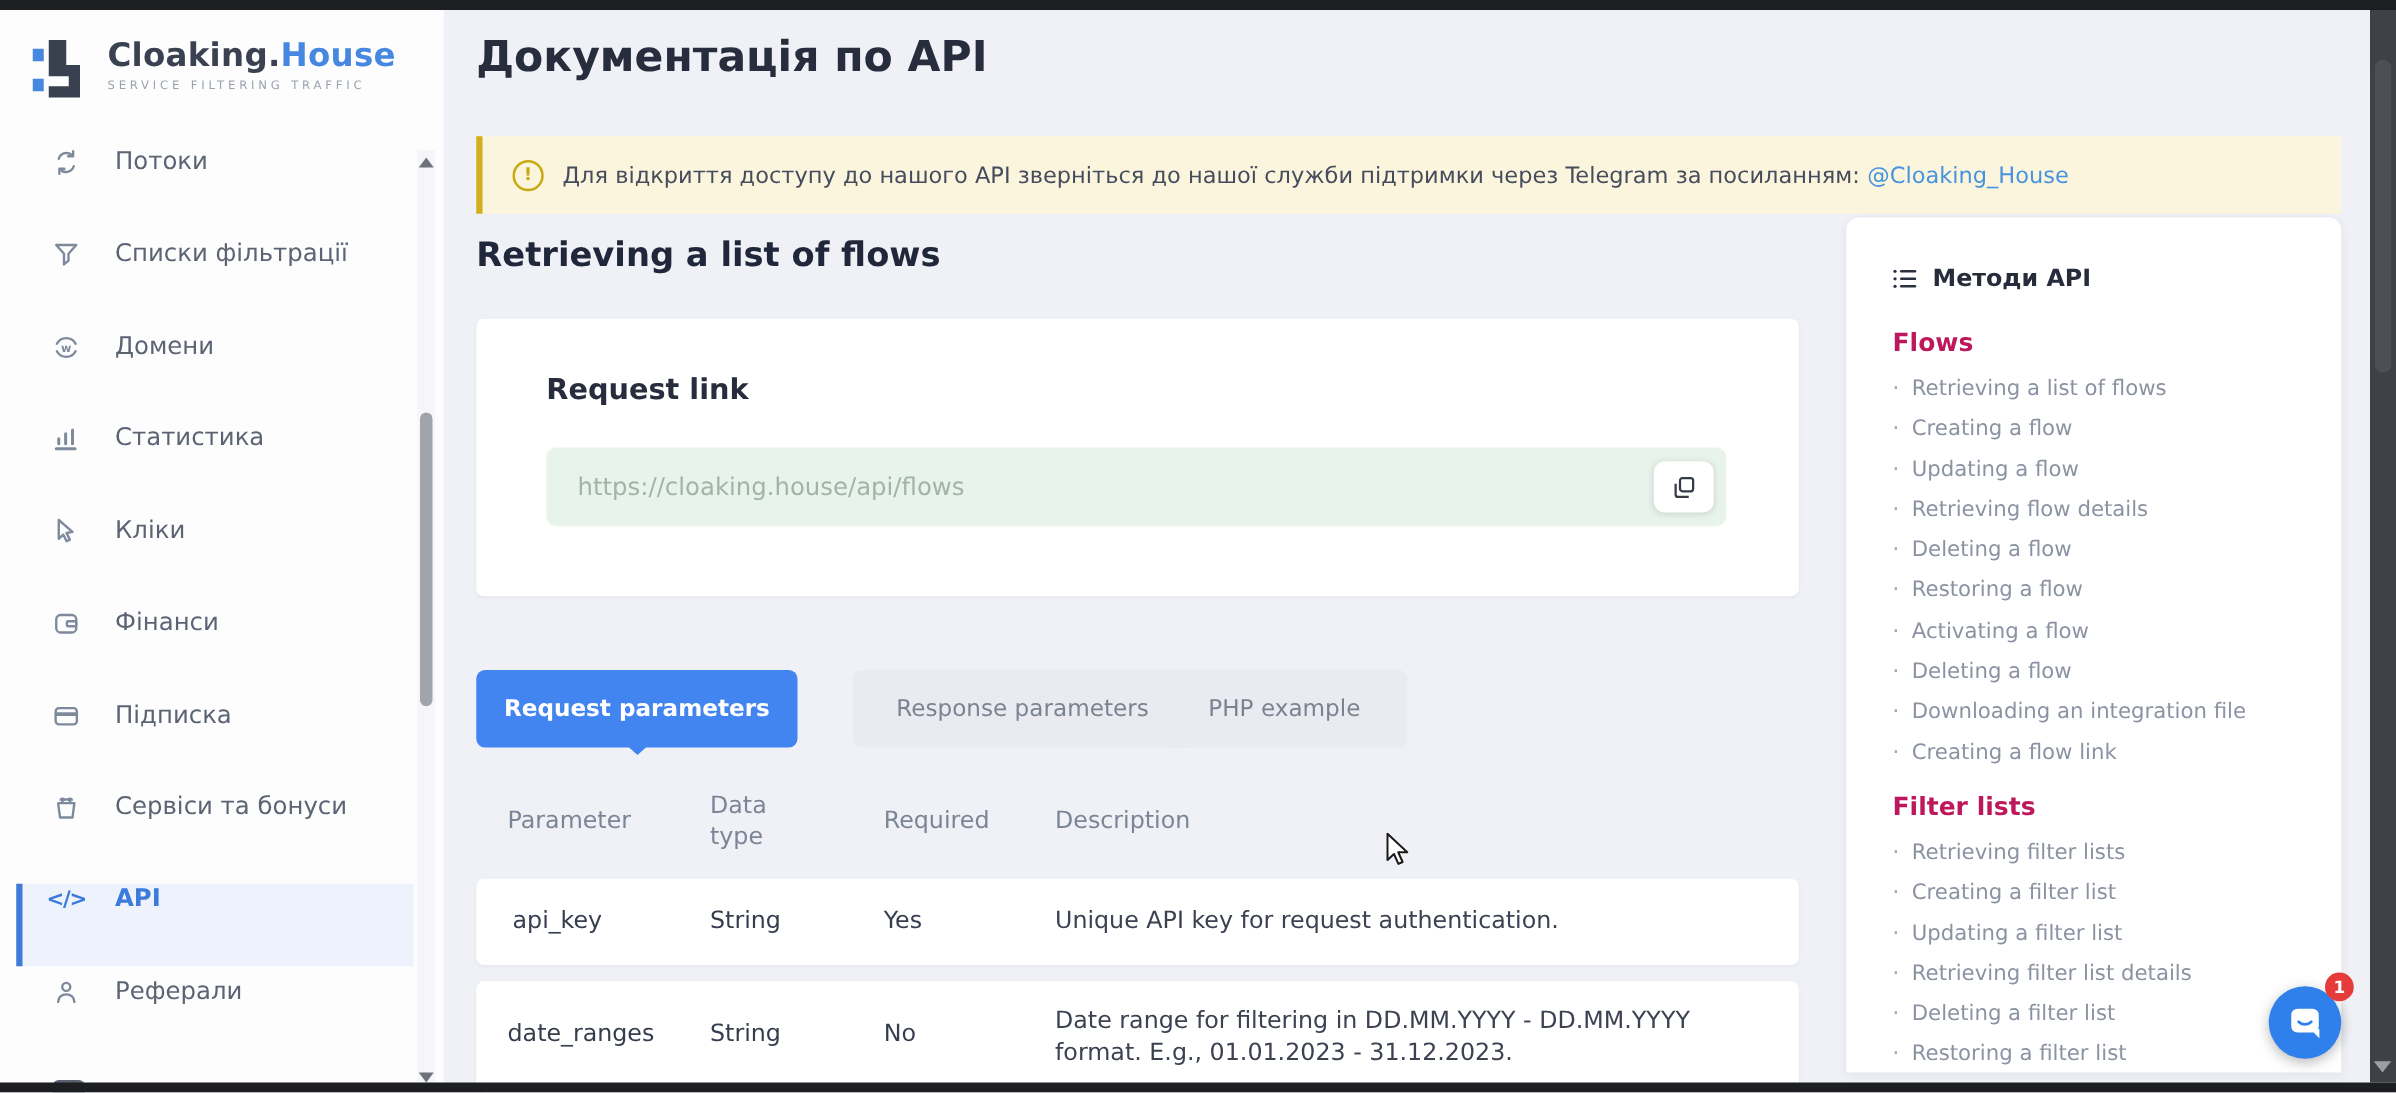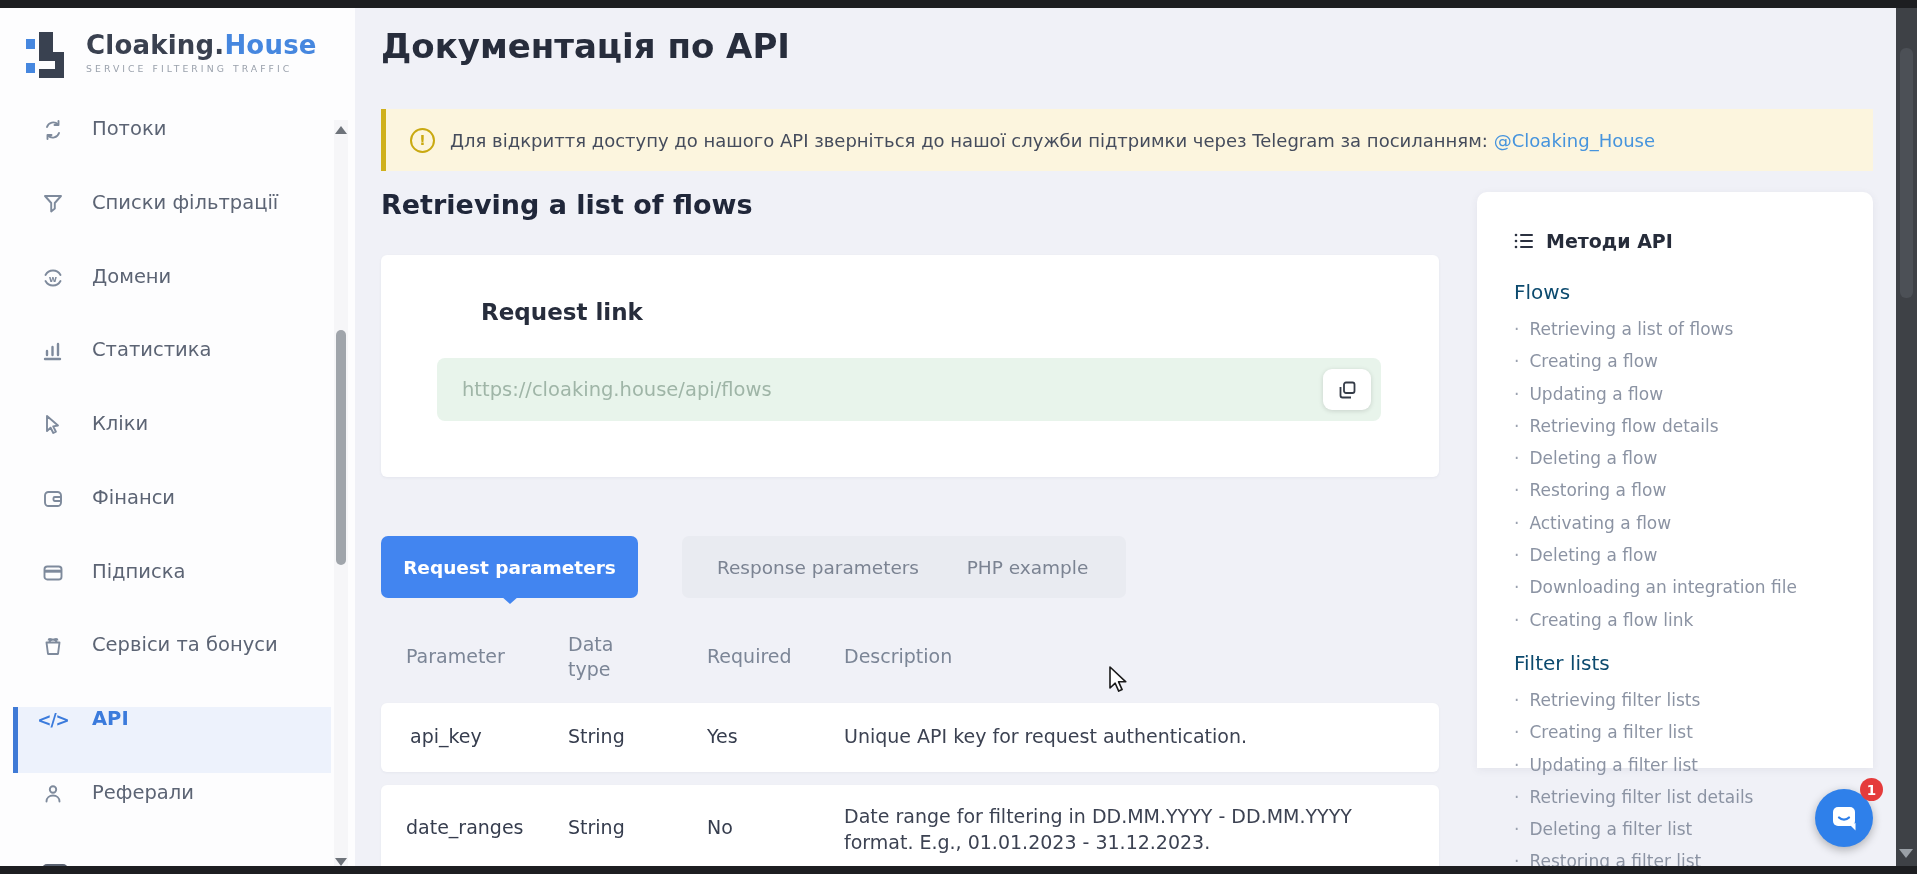--- a/index.html
+++ b/index.html
@@ -48,21 +48,21 @@
   .warn-icon{width:21px;height:21px;border:2px solid #c9a911;border-radius:50%;color:#c9a911;
     font-weight:700;font-size:14px;display:flex;align-items:center;justify-content:center;flex:0 0 21px;}
   .banner-text{font-size:18px;color:#454c5c;}
   .banner-link{color:#4694dd;margin-left:6px;cursor:pointer;text-decoration:none;}
 
   .section-title{position:absolute;left:381px;top:189px;font-size:27px;font-weight:700;color:#20273a;z-index:5;}
 
   
   .request-card{position:absolute;left:381px;top:255px;width:1058px;height:222px;background:#fff;
     border-radius:6px;box-shadow:0 1px 3px rgba(40,50,80,.06);z-index:5;}
-  .request-heading{position:absolute;left:56px;top:44px;font-size:23px;font-weight:700;color:#272d3c;margin-left:44px;}
+  .request-heading{position:absolute;left:56px;top:44px;font-size:23px;font-weight:700;color:#272d3c;}
   .url-bar{position:absolute;left:56px;top:103px;width:944px;height:63px;background:#e8f4eb;border-radius:8px;
     display:flex;align-items:center;padding-left:25px;box-sizing:border-box;}
   .url-text{color:#9fb5a7;font-size:19.5px;}
   .copy-btn{position:absolute;right:10px;top:11px;width:48px;height:41px;background:#fff;border-radius:9px;
     box-shadow:0 1px 5px rgba(0,0,0,.14);display:flex;align-items:center;justify-content:center;cursor:pointer;}
 
   
   .tab{position:absolute;top:536px;height:62px;display:flex;align-items:center;justify-content:center;
     border-radius:7px;font-size:18.5px;cursor:pointer;z-index:6;}
   .tab.active{left:381px;width:257px;background:#4285f0;color:#fff;font-weight:600;}
@@ -81,25 +81,25 @@
     box-shadow:0 1px 3px rgba(40,50,80,.05);z-index:4;}
   .trow.r1{top:703px;height:69px;}
   .trow.r2{top:785px;height:89px;}
   .td{position:absolute;font-size:19px;color:#363d4e;}
   .r1 .c-param{left:29px;top:22px;}  .r1 .c-type{left:187px;top:22px;}
   .r1 .c-req{left:326px;top:22px;}   .r1 .c-desc{left:463px;top:22px;width:560px;color:#3c4252;}
   .r2 .c-param{left:25px;top:31px;}  .r2 .c-type{left:187px;top:31px;}
   .r2 .c-req{left:326px;top:31px;}   .r2 .c-desc{left:463px;top:18px;width:545px;line-height:26px;color:#3c4252;}
 
   
-  .methods-panel{position:absolute;left:1477px;top:192px;width:396px;height:576px;background:#fff;
+  .methods-panel{position:absolute;left:1477px;top:174px;width:396px;height:684px;background:#fff;
     border-radius:10px 10px 0 0;box-shadow:0 2px 8px rgba(50,60,90,.07);box-sizing:border-box;
     padding:38px 28px 16px 37px;z-index:5;}
   .mp-title{display:flex;align-items:center;gap:12px;font-size:19px;font-weight:700;color:#262c3a;}
-  .mp-heading{font-size:20px;font-weight:400;color:#0c4a6e;margin:28px 0 9px;}
+  .mp-heading{font-size:20px;font-weight:700;color:#be185d;margin:28px 0 9px;}
   .mp-heading.second{margin-top:15px;}
   .mp-list{list-style:none;margin:0;padding:0;}
   .mp-list li{font-size:17px;color:#8b93a3;line-height:32.3px;cursor:pointer;white-space:nowrap;}
   .mp-list li::before{content:"·";margin-right:10px;color:#9aa1af;}
 
   
   .chat-widget{position:absolute;left:1815px;top:789px;width:58px;height:58px;border-radius:50%;
     background:#2f80ea;display:flex;align-items:center;justify-content:center;
     box-shadow:0 3px 10px rgba(0,0,0,.28);cursor:pointer;z-index:30;}
   .chat-badge{position:absolute;left:1860px;top:778px;width:23px;height:23px;border-radius:50%;

